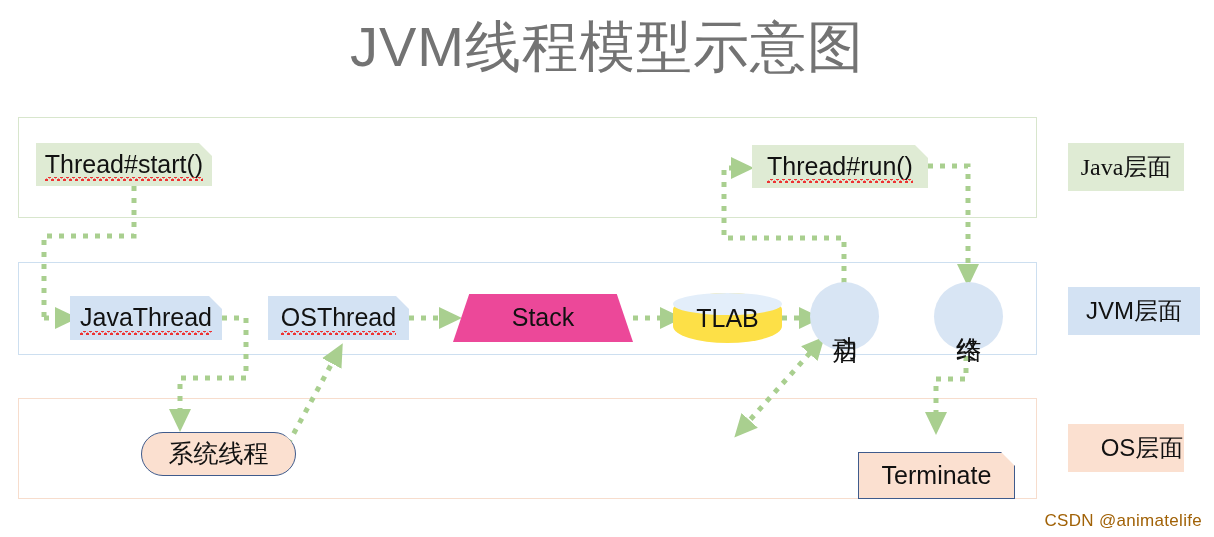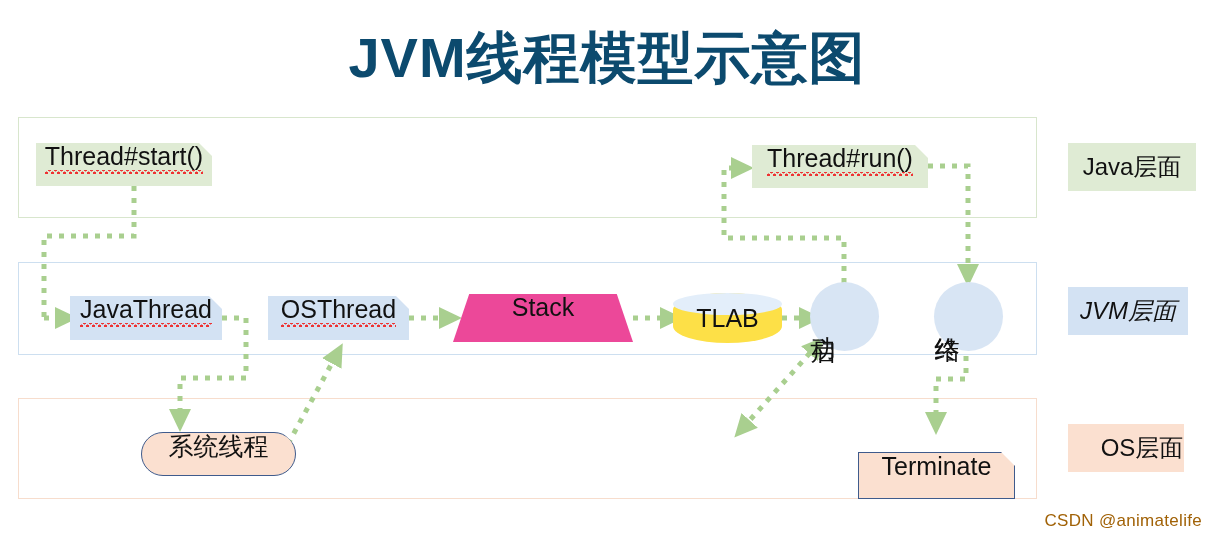--- a/index.html
+++ b/index.html
@@ -6,46 +6,45 @@
   body{
     width:1214px;height:537px;
     font-family:"Liberation Sans","DejaVu Sans",sans-serif;
     color:#111;overflow:hidden;position:relative;
   }
   #stage{position:relative;width:1214px;height:537px;}
 
   
   .title{
     position:absolute;left:0;top:8px;width:1214px;
-    text-align:center;font-size:56px;font-weight:700;
-    letter-spacing:1px;color:#0c4a6e;line-height:78px;
+    text-align:center;font-size:56px;font-weight:400;
+    letter-spacing:1px;color:#737373;line-height:78px;
     white-space:nowrap;
-    margin-top:11px;
   }
 
   
   .layer{position:absolute;box-sizing:border-box;background:transparent;}
   .layer-java{left:18px;top:117px;width:1019px;height:101px;border:1px solid #d8e6cd;}
   .layer-jvm{left:18px;top:262px;width:1019px;height:93px;border:1px solid #cddff0;}
   .layer-os{left:18px;top:398px;width:1019px;height:101px;border:1px solid #f7ddcd;}
 
   
   .legend{
     position:absolute;box-sizing:border-box;
     display:flex;align-items:center;justify-content:center;
     font-size:24px;white-space:nowrap;color:#111;
   }
-  .legend-java{left:1068px;top:143px;width:128px;height:48px;background:#dfebd4;}
-  .legend-jvm{left:1068px;top:287px;width:120px;height:48px;background:#d3e2f3;font-style:italic;}
+  .legend-java{left:1068px;top:143px;width:116px;height:48px;background:#dfebd4;font-family:Liberation Serif, serif;}
+  .legend-jvm{left:1068px;top:287px;width:132px;height:48px;background:#d3e2f3;}
   .legend-os{left:1068px;top:424px;width:116px;height:48px;background:#fbe0d0;padding-left:32px;}
 
   
   .node{
     position:absolute;box-sizing:border-box;
-    display:flex;align-items:flex-start;justify-content:center;
+    display:flex;align-items:center;justify-content:center;
     font-size:25px;white-space:nowrap;color:#111;line-height:1.1;
   }
 
   
   .note{
     clip-path:polygon(0 0, calc(100% - 13px) 0, 100% 13px, 100% 100%, 0 100%);
   }
   .note-green{background:#dfebd4;}
   .note-blue{background:#d3e2f3;}
 

